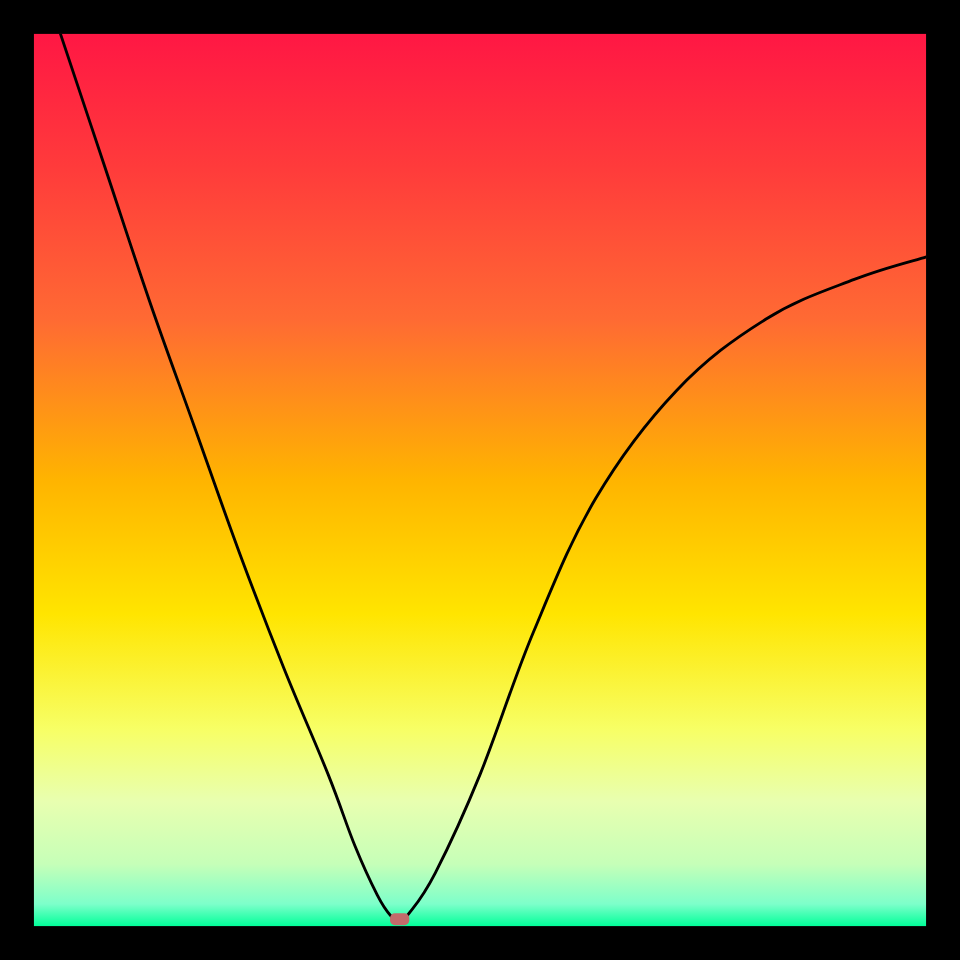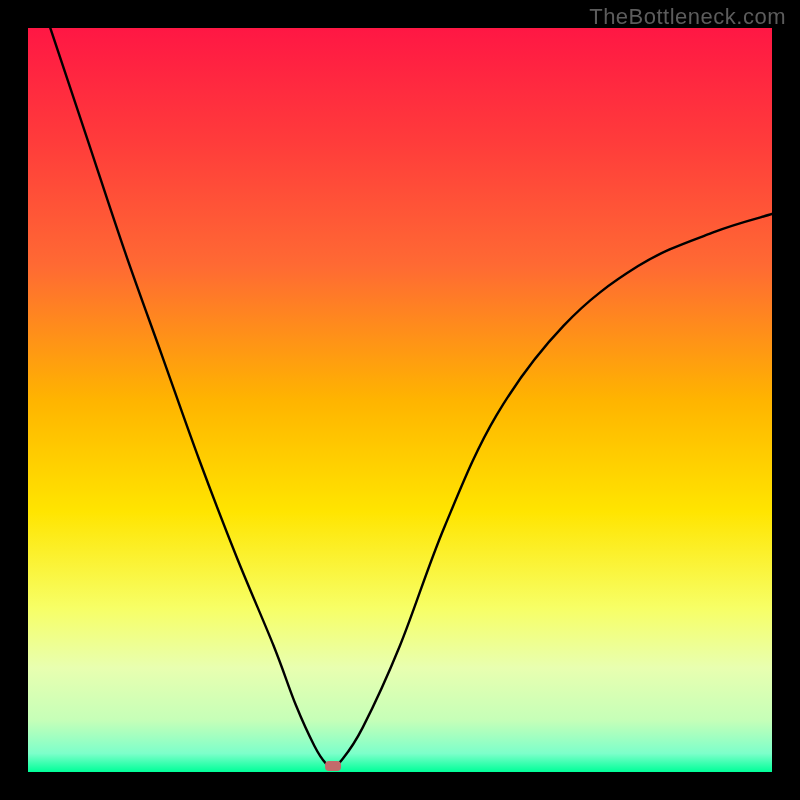--- a/index.html
+++ b/index.html
@@ -39,21 +39,20 @@
     display: block;
     width: 744px;
     height: 744px;
   }
 </style>
 </head>
 <body>
 
 <div class="frame">
 
-  <div class="watermark">TheBottleneck.com</div>
 
   <div class="plot-area">
     <svg viewBox="0 0 744 744" preserveAspectRatio="none">
       <defs>
         <linearGradient id="bg-grad" x1="0" y1="0" x2="0" y2="1">
         <stop offset="0%" stop-color="#ff1744"></stop>
             <stop offset="15%" stop-color="#ff3b3b"></stop>
             <stop offset="32%" stop-color="#ff6a33"></stop>
             <stop offset="50%" stop-color="#ffb400"></stop>
             <stop offset="65%" stop-color="#ffe500"></stop>

